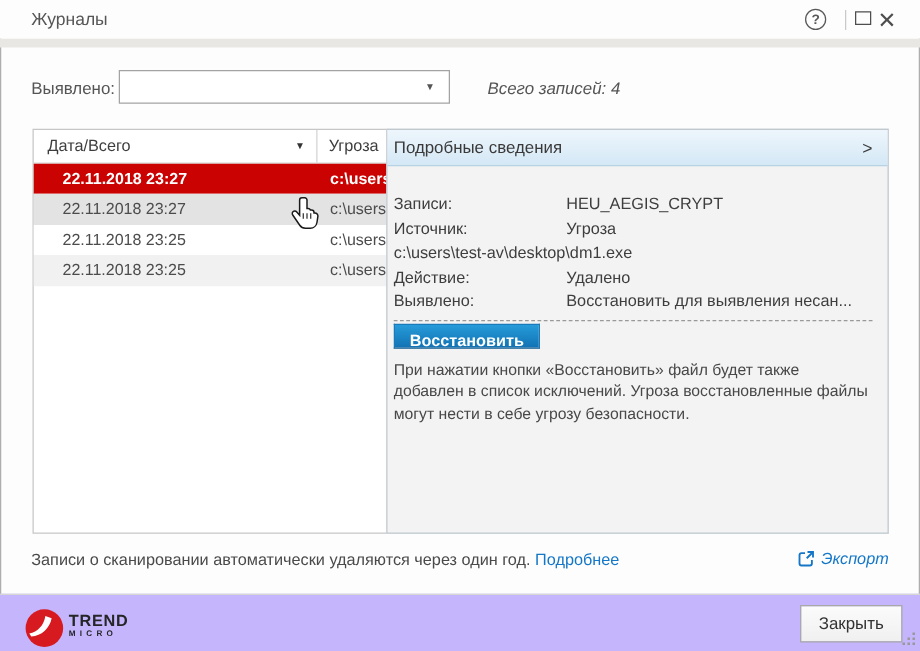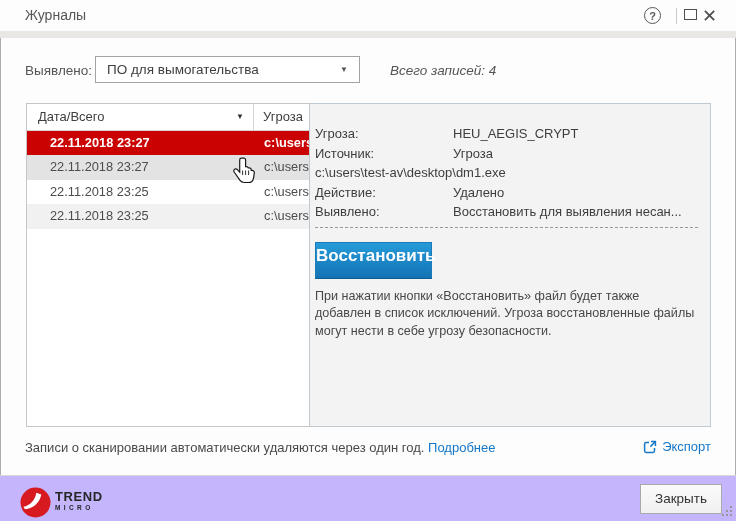--- a/index.html
+++ b/index.html
@@ -41,29 +41,29 @@
   .details{position:absolute;left:309px;top:103px;width:402px;height:324px;background:#f3f3f3;border:1px solid #bfc9cf;box-sizing:border-box;z-index:2;}
   .d-header{position:relative;height:28px;background:linear-gradient(180deg,var(--panel-header-top),var(--panel-header-bottom));
     border-bottom:1px solid #b7d2e3;}
   .d-header-text{position:absolute;left:5px;top:0;line-height:28px;font-size:13.5px;color:#3a3a3a;}
   .d-chevron{position:absolute;right:12px;top:0;line-height:28px;font-size:14px;color:#3c3c3c;}
   .d-body{padding:20px 12px 0 5px;}
   .field{display:flex;line-height:19.6px;font-size:13px;color:#3e3e3e;}
   .f-label{flex:0 0 138px;}
   .f-value{flex:1;white-space:nowrap;overflow:hidden;}
   .dashed-sep{margin-top:5px;border-top:1px dashed #999;height:0;}
-  .restore-btn{margin-top:14px;width:117px;height:37px;
+  .restore-btn{margin-top:2px;width:117px;height:20px;
     background:linear-gradient(180deg,var(--button-blue-top),var(--button-blue-bottom));
     border:1px solid #1b7ab8;border-bottom-color:#0d5c94;box-sizing:border-box;
-    color:#fff;font-weight:bold;font-size:17px;text-align:center;line-height:25px;cursor:default;}
+    color:#fff;font-weight:bold;font-size:13px;text-align:center;line-height:25px;cursor:default;}
   .d-note{margin-top:9px;width:380px;font-size:12.6px;line-height:17.5px;color:#484848;}
   
   .footer-note{position:absolute;left:25px;top:440px;font-size:13px;color:#4a4a4a;}
   .more-link{color:var(--link-blue);cursor:pointer;}
-  .export-link{position:absolute;right:25px;top:439px;display:flex;align-items:center;gap:5px;color:var(--link-blue);font-size:13px;cursor:pointer;}
+  .export-link{position:absolute;right:25px;top:439px;display:flex;align-items:center;gap:5px;color:var(--link-blue);font-size:13px;cursor:pointer;font-style:italic;}
   .export-icon path{stroke:var(--link-blue);}
   
   .bottombar{position:absolute;left:0;top:475px;width:736px;height:46px;background:#c4b5fd;border-top:1px solid #d6d6d6;box-sizing:border-box;}
   .logo{position:absolute;left:20px;top:11px;width:31px;height:31px;}
   .logo-ball{fill:var(--brand-red);}
   .brand{position:absolute;left:55px;top:14px;}
   .brand-top{font-size:13px;font-weight:800;letter-spacing:.6px;color:#262626;line-height:13px;}
   .brand-bottom{font-size:6.5px;font-weight:700;letter-spacing:3.4px;color:#262626;line-height:9px;}
   .close-btn{position:absolute;left:640px;top:8px;width:82px;height:30px;
     background:linear-gradient(180deg,#fbfbfb,#f0f0f0);border:1px solid #a9a9a9;box-sizing:border-box;
@@ -81,21 +81,20 @@
   <div class="win-title">Журналы</div>
   <div class="help-btn">?</div>
   <div class="tb-divider"></div>
   <div class="max-btn"></div>
   <div class="close-btn-top">✕</div>
 </div>
 <div class="title-strip"></div>
 
 <div class="view-label">Выявлено:</div>
 <div class="dropdown">
-  <div class="dropdown-text">ПО для вымогательства</div>
   <div class="dropdown-arrow">▼</div>
 </div>
 <div class="total-records">Всего записей: 4</div>
 
 <div class="log-table">
   <div class="thead">
     <div class="th-date">
       <span>Дата/Всего</span>
       <span class="sort-icon">▼</span>
     </div>
@@ -115,23 +114,27 @@
     <div class="cell-date">22.11.2018 23:25</div>
     <div class="cell-threat">c:\users</div>
   </div>
   <div class="trow r3">
     <div class="cell-date">22.11.2018 23:25</div>
     <div class="cell-threat">c:\users</div>
   </div>
 </div>
 
 <div class="details">
+  <div class="d-header">
+    <div class="d-header-text">Подробные сведения</div>
+    <div class="d-chevron">&gt;</div>
+  </div>
   <div class="d-body">
     <div class="field">
-      <div class="f-label">Угроза:</div>
+      <div class="f-label">Записи:</div>
       <div class="f-value">HEU_AEGIS_CRYPT</div>
     </div>
     <div class="field">
       <div class="f-label">Источник:</div>
       <div class="f-value">Угроза</div>
     </div>
     <div class="field">
       <div class="f-value">c:\users\test-av\desktop\dm1.exe</div>
     </div>
     <div class="field">

